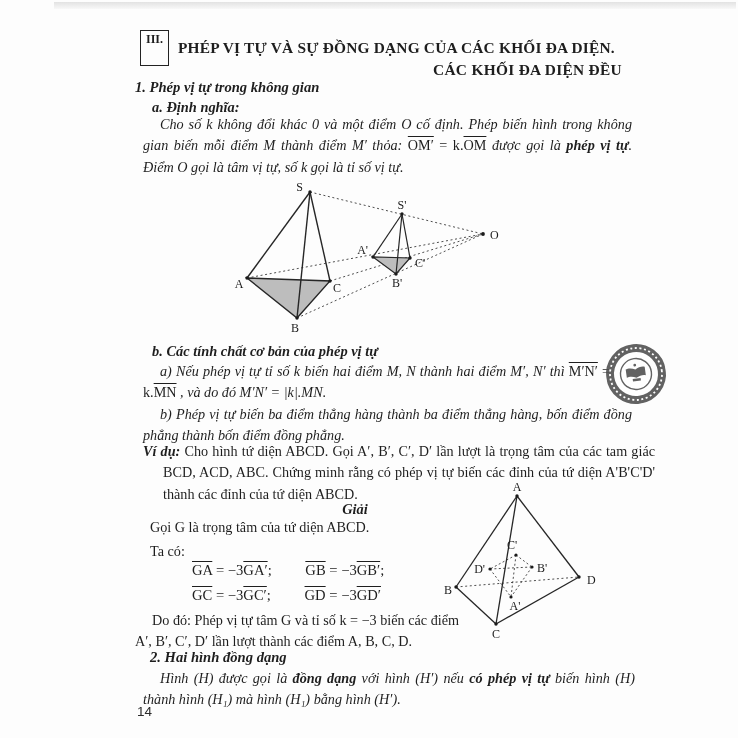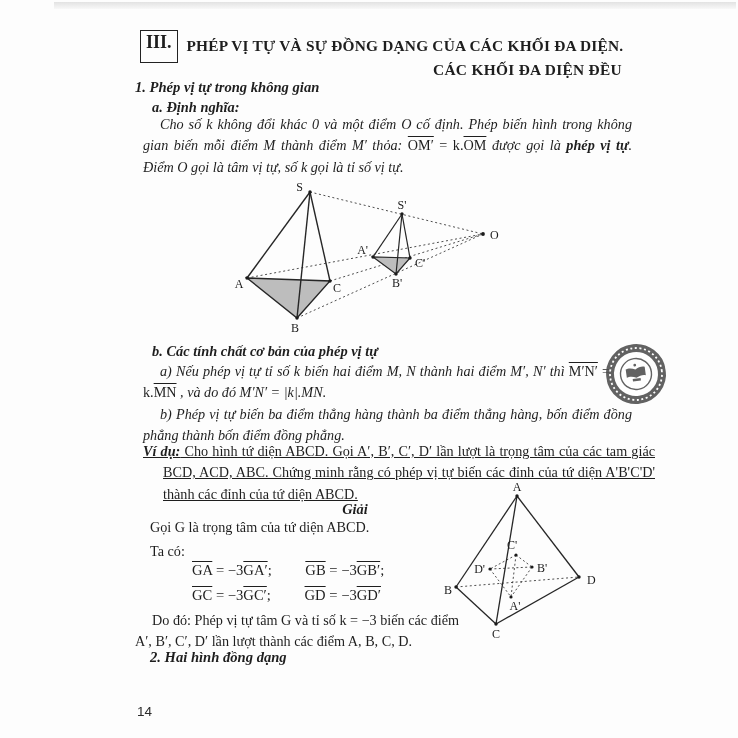--- a/index.html
+++ b/index.html
@@ -5,35 +5,35 @@
   html,body{margin:0;padding:0;background:#fff;}
   .page{
     position:relative;width:738px;height:738px;background:#fdfdfd;
     font-family:"Liberation Serif","DejaVu Serif",serif;color:#1e1e1e;
     overflow:hidden;
   }
   .top-edge{position:absolute;top:2px;left:54px;right:2px;height:7px;
     background:linear-gradient(#e2e2e2,#f8f8f8);}
   
   .title-row{position:absolute;top:30px;left:140px;width:486px;display:flex;align-items:center;gap:9px;}
-  .sec-box{border:1.6px solid #222;padding:1px 5px 8px 5px;font-size:18px;font-weight:700;line-height:1.2;}
+  .sec-box{border:1.6px solid #222;padding:1px 5px 19px 5px;font-size:12px;font-weight:700;line-height:1.2;}
   .title-main{font-size:15.4px;font-weight:600;letter-spacing:.2px;}
   .title-line2{position:absolute;top:61px;left:135px;width:487px;text-align:right;
     font-size:15.4px;font-weight:700;letter-spacing:.3px;}
   
   .h-num{position:absolute;font-size:14.6px;font-weight:700;font-style:italic;}
   .h-sub{position:absolute;font-size:14.4px;font-weight:700;font-style:italic;}
   
   .para{position:absolute;font-size:14.2px;line-height:21.4px;text-align:justify;}
   .italic{font-style:italic;margin-left:8px;}
   .b{font-weight:700;}
   .math{font-style:normal;}
   .ov{text-decoration:overline;font-style:normal;}
   .indent{text-indent:17px;}
-  .hang{padding-left:28px;text-indent:-28px;text-decoration:underline;}
+  .hang{padding-left:28px;text-indent:-28px;}
   
   .giai{position:absolute;top:501px;left:135px;width:440px;text-align:center;
     font-size:14.4px;font-style:italic;font-weight:600;}
   .sol-line{position:absolute;left:150px;font-size:14.2px;}
   .eqrow{position:absolute;left:192px;font-size:14.6px;}
   .eq{display:inline-block;}
   .eq1gap{margin-right:30px;}
   
   .fig{position:absolute;}
   .fig text{font-family:"Liberation Serif","DejaVu Serif",serif;font-size:12px;fill:#1b1b1b;}
@@ -167,20 +167,21 @@
     <text x="58" y="156" text-anchor="middle">C</text>
     <text x="149" y="102">D</text>
     <text x="74" y="67" text-anchor="middle">C'</text>
     <text x="47" y="91" text-anchor="end">D'</text>
     <text x="99" y="90">B'</text>
     <text x="77" y="128" text-anchor="middle">A'</text>
   </svg>
 
   <div class="h-num" style="top:649px;left:150px;">2. Hai hình đồng dạng</div>
 
+  <div class="para italic indent" style="top:668px;left:135px;width:492px;"><span>Hình (H) được gọi là </span><span class="b">đồng dạng</span><span> với hình (H′) nếu </span><span class="b">có phép vị tự</span><span> biến hình (H) thành hình (H₁) mà hình (H₁) bằng hình (H′).</span></div>
 
   <svg class="stamp" viewBox="0 0 60 60">
     <circle cx="30" cy="30" r="26" fill="#fff" stroke="#4d4d4d" stroke-width="8"></circle>
     <circle cx="30" cy="30" r="26" fill="none" stroke="#fff" stroke-width="1.8" stroke-dasharray="2 2.6"></circle>
     <circle cx="30" cy="30" r="15.5" fill="#fff" stroke="#4d4d4d" stroke-width="1.4"></circle>
     <path d="M30 25.5 c-3.2-2.2-7.4-2.4-9.6-1.4 v8.4 c2.2-1 6.4-.8 9.6 1.4 c3.2-2.2 7.4-2.4 9.6-1.4 v-8.4 c-2.2-1-6.4-.8-9.6 1.4 z" fill="#4d4d4d"></path>
     <rect x="26" y="34.5" width="8" height="2.6" fill="#4d4d4d"></rect>
     <circle cx="30" cy="21" r="1.4" fill="#4d4d4d"></circle>
   </svg>
 

